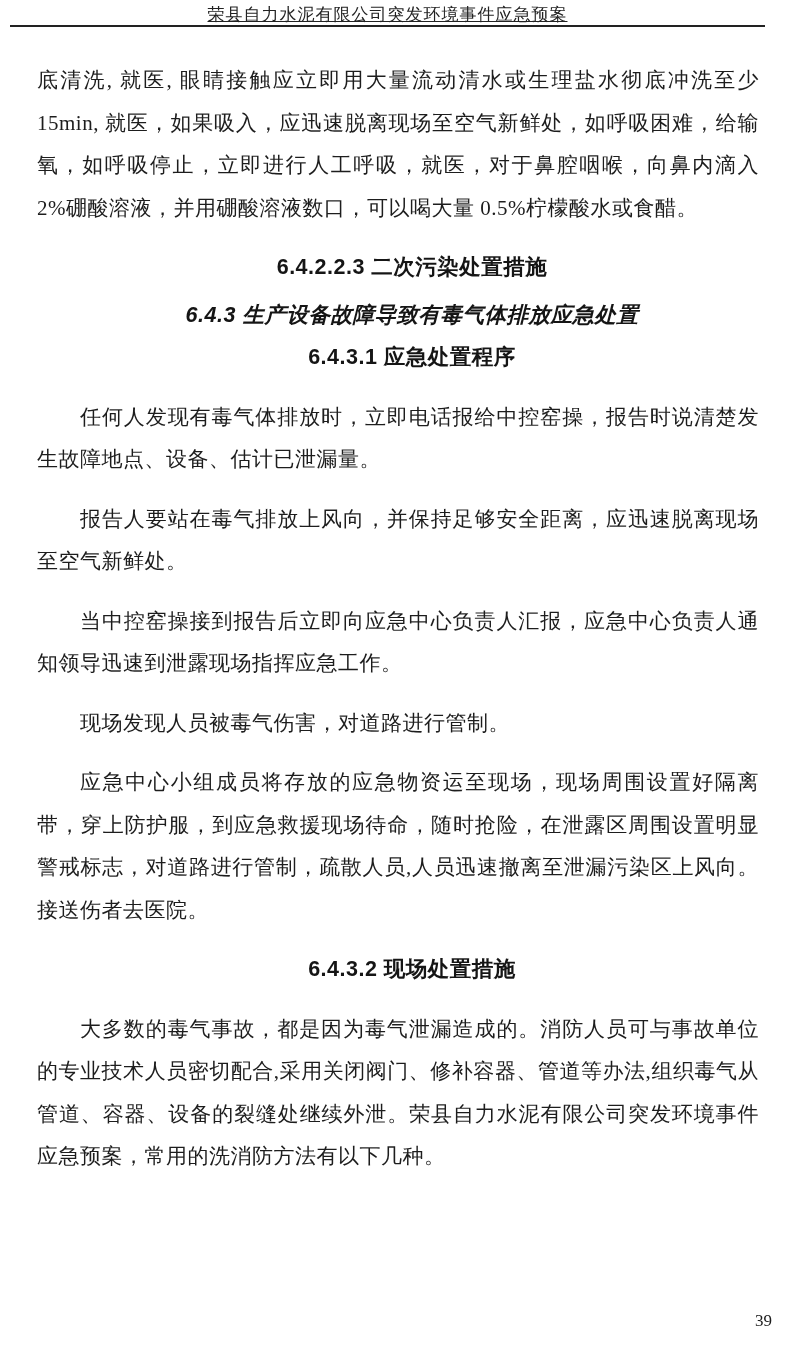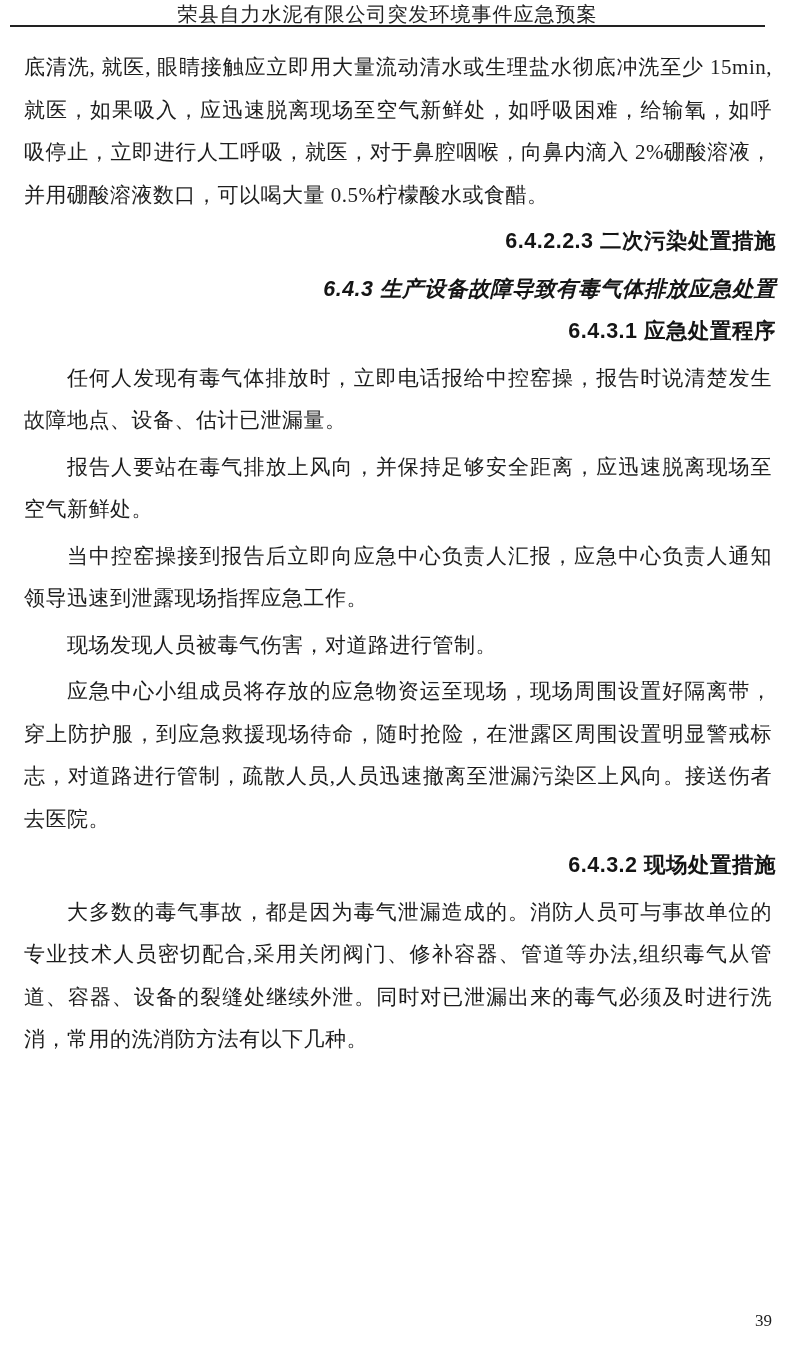--- a/index.html
+++ b/index.html
@@ -18,45 +18,46 @@
     color: #1d1d1d;
   }
   .page-header {
     margin: 0 35px 0 10px;
     padding-top: 4px;
     border-bottom: 2.5px solid #222222;
     text-align: center;
   }
   .page-header .title {
     display: inline-block;
-    font-size: 20px;
+    font-size: 17px;
     line-height: 21px;
     letter-spacing: 1px;
     color: #222222;
+    text-decoration: underline;
   }
   .doc-body {
     padding: 15px 24px 0 20px;
     font-size: 21px;
     line-height: 42.5px;
     text-align: justify;
     text-justify: inter-ideograph;
   }
   .doc-body p {
-    margin: 4px;
+    margin: 17px;
     letter-spacing: 0.5px;
   }
   .doc-body p.indent {
     text-indent: 43px;
   }
   .doc-body h2 {
     margin: 0 0 0 28px;
     font-size: 21.5px;
     line-height: 42.5px;
     font-weight: bold;
-    text-align: right;
+    text-align: center;
     letter-spacing: 0.5px;
     font-family: "Liberation Sans", "DejaVu Sans", sans-serif;
     color: #151515;
   }
   .doc-body h2.extra-top {
     margin-top: 5px;
     font-style: italic;
   }
   .page-number {
     position: absolute;
@@ -81,18 +82,18 @@
       <p>底清洗, 就医, 眼睛接触应立即用大量流动清水或生理盐水彻底冲洗至少 15min, 就医，如果吸入，应迅速脱离现场至空气新鲜处，如呼吸困难，给输氧，如呼吸停止，立即进行人工呼吸，就医，对于鼻腔咽喉，向鼻内滴入 2%硼酸溶液，并用硼酸溶液数口，可以喝大量 0.5%柠檬酸水或食醋。</p>
       <h2>6.4.2.2.3 二次污染处置措施</h2>
       <h2 class="extra-top">6.4.3 生产设备故障导致有毒气体排放应急处置</h2>
       <h2>6.4.3.1 应急处置程序</h2>
       <p class="indent">任何人发现有毒气体排放时，立即电话报给中控窑操，报告时说清楚发生故障地点、设备、估计已泄漏量。</p>
       <p class="indent">报告人要站在毒气排放上风向，并保持足够安全距离，应迅速脱离现场至空气新鲜处。</p>
       <p class="indent">当中控窑操接到报告后立即向应急中心负责人汇报，应急中心负责人通知领导迅速到泄露现场指挥应急工作。</p>
       <p class="indent">现场发现人员被毒气伤害，对道路进行管制。</p>
       <p class="indent">应急中心小组成员将存放的应急物资运至现场，现场周围设置好隔离带，穿上防护服，到应急救援现场待命，随时抢险，在泄露区周围设置明显警戒标志，对道路进行管制，疏散人员,人员迅速撤离至泄漏污染区上风向。接送伤者去医院。</p>
       <h2>6.4.3.2 现场处置措施</h2>
-      <p class="indent">大多数的毒气事故，都是因为毒气泄漏造成的。消防人员可与事故单位的专业技术人员密切配合,采用关闭阀门、修补容器、管道等办法,组织毒气从管道、容器、设备的裂缝处继续外泄。同时对已泄漏出来的毒气必须及时进行洗消，常用的洗消防方法有以下几种。</p>
+      <p class="indent">大多数的毒气事故，都是因为毒气泄漏造成的。消防人员可与事故单位的专业技术人员密切配合,采用关闭阀门、修补容器、管道等办法,组织毒气从管道、容器、设备的裂缝处继续外泄。荣县自力水泥有限公司突发环境事件应急预案，常用的洗消防方法有以下几种。</p>
     </div>
 
   <div class="page-number">39</div>
 
 </div>
 
 </body></html>

